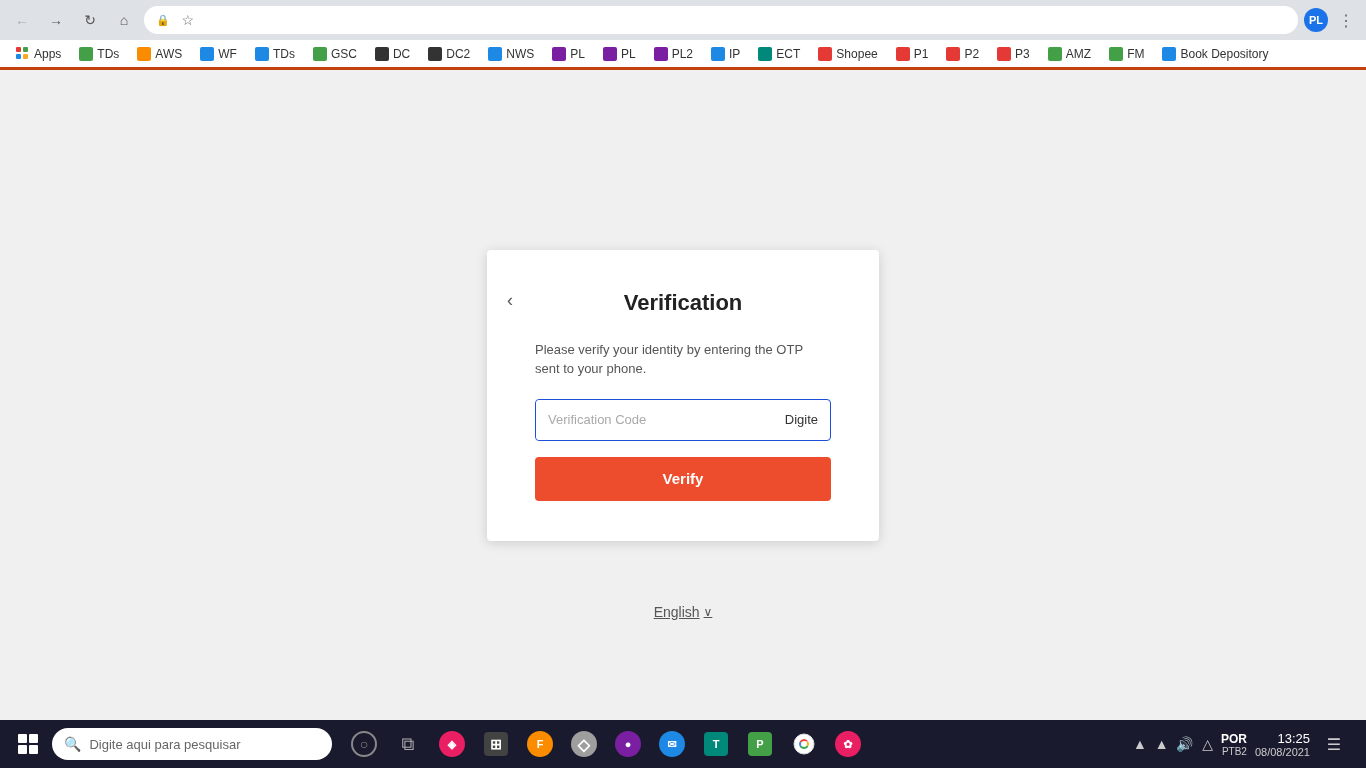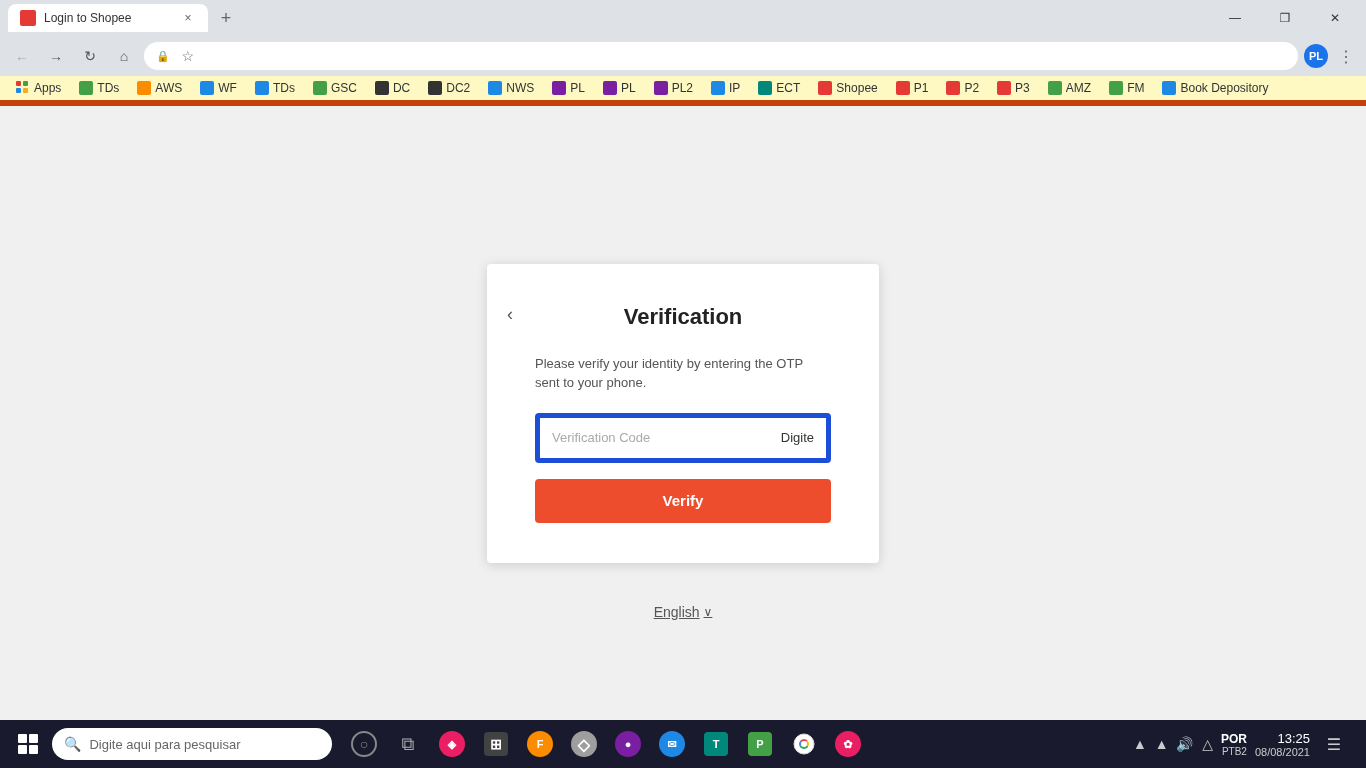--- a/index.html
+++ b/index.html
@@ -23,40 +23,40 @@
     .nav-btn { width: 28px; height: 28px; display: flex; align-items: center; justify-content: center; border-radius: 50%; cursor: pointer; font-size: 14px; color: #555; }
     .nav-btn.disabled { color: #aaa; cursor: default; }
     .address-input { flex: 1; height: 28px; background: #fff; border: none; border-radius: 14px; padding: 0 12px; font-size: 12px; color: #333; display: flex; align-items: center; gap: 6px; }
     .lock-icon { color: #555; font-size: 11px; }
     .address-text { flex: 1; font-size: 12px; color: #333; white-space: nowrap; overflow: hidden; text-overflow: ellipsis; }
     .star-btn { width: 24px; height: 24px; display: flex; align-items: center; justify-content: center; color: #666; font-size: 14px; }
     .profile-btn { width: 24px; height: 24px; background: #1a73e8; border-radius: 50%; display: flex; align-items: center; justify-content: center; color: #fff; font-size: 11px; font-weight: bold; }
     .menu-btn { width: 24px; height: 24px; display: flex; align-items: center; justify-content: center; color: #666; font-size: 16px; }
 
     
-    .bookmarks-bar { height: 30px; background: #fef9c3; display: flex; align-items: center; padding: 0 8px; gap: 2px; border-bottom: 6px solid #c2410c; }
+    .bookmarks-bar { height: 30px; background: #ffffff; display: flex; align-items: center; padding: 0 8px; gap: 2px; border-bottom: 3px solid #c2410c; }
     .bookmark-item { display: flex; align-items: center; height: 22px; padding: 0 8px; border-radius: 4px; cursor: pointer; font-size: 12px; color: #333; gap: 4px; white-space: nowrap; }
     .bm-favicon { width: 14px; height: 14px; border-radius: 2px; flex-shrink: 0; }
     .bm-red { background: #e53935; }
     .bm-green { background: #43a047; }
     .bm-blue { background: #1e88e5; }
     .bm-orange { background: #fb8c00; }
     .bm-teal { background: #00897b; }
     .bm-dark { background: #333; }
     .bm-purple { background: #7b1fa2; }
 
     
     .page-content { flex: 1; background: #f0f0f0; display: flex; align-items: center; justify-content: center; position: relative; }
 
     
     .verification-card { background: #fff; border-radius: 4px; box-shadow: 0 2px 12px rgba(0,0,0,0.15); width: 392px; padding: 40px 48px; position: relative; }
     .card-back-btn { position: absolute; top: 40px; left: 20px; font-size: 18px; color: #555; cursor: pointer; background: none; border: none; }
     .card-title { text-align: center; font-size: 22px; font-weight: bold; color: #222; margin-bottom: 24px; }
     .card-description { font-size: 13px; color: #555; margin-bottom: 20px; line-height: 1.5; }
-    .otp-input-wrapper { position: relative; margin-bottom: 16px; border: 5px solid #1d4ed8; border-radius: 4px; display: flex; align-items: center; justify-content: space-between; }
+    .otp-input-wrapper { position: relative; margin-bottom: 16px; border: 1px solid #1d4ed8; border-radius: 4px; display: flex; align-items: center; justify-content: space-between; }
     .otp-input { flex: 1; height: 40px; border: none; border-radius: 4px; padding: 0 12px; font-size: 13px; color: #333; outline: none; }
     .otp-input::placeholder { color: #aaa; }
     .resend-btn { padding: 0 12px; font-size: 13px; color: #333; cursor: pointer; background: none; border: none; white-space: nowrap; }
     .verify-btn { width: 100%; height: 44px; background: #ee4d2d; border: none; border-radius: 4px; color: #fff; font-size: 15px; font-weight: bold; cursor: pointer; }
 
     
     .language-selector { position: absolute; bottom: 100px; left: 50%; transform: translateX(-50%); display: flex; align-items: center; gap: 4px; font-size: 14px; color: #555; cursor: pointer; white-space: nowrap; text-decoration: underline; }
     .lang-chevron { font-size: 12px; color: #555; }
 
     
@@ -84,33 +84,20 @@
     .tray-clock { font-size: 13px; color: #fff; }
     .tray-date { font-size: 11px; color: #ccc; }
     .tray-lang { font-size: 12px; color: #fff; font-weight: bold; }
     .notification-btn { width: 32px; height: 32px; display: flex; align-items: center; justify-content: center; color: #ccc; font-size: 16px; }
   </style>
 </head>
 <body>
 
 <div class="browser-frame">
 
-  <div class="title-bar">
-    <div class="tab">
-      <div class="tab-favicon"></div>
-      <span class="tab-title">Login to Shopee</span>
-      <span class="tab-close">×</span>
-    </div>
-    <span class="new-tab">+</span>
-    <div class="window-controls">
-      <div class="win-btn">—</div>
-      <div class="win-btn">❐</div>
-      <div class="win-btn win-close">✕</div>
-    </div>
-  </div>
 
   <div class="address-bar">
     <div class="nav-btn disabled">←</div>
     <div class="nav-btn">→</div>
     <div class="nav-btn">↻</div>
     <div class="nav-btn">⌂</div>
     <div class="address-input">
       <span class="lock-icon">🔒</span>
       <span class="star-btn">☆</span>
     </div>

